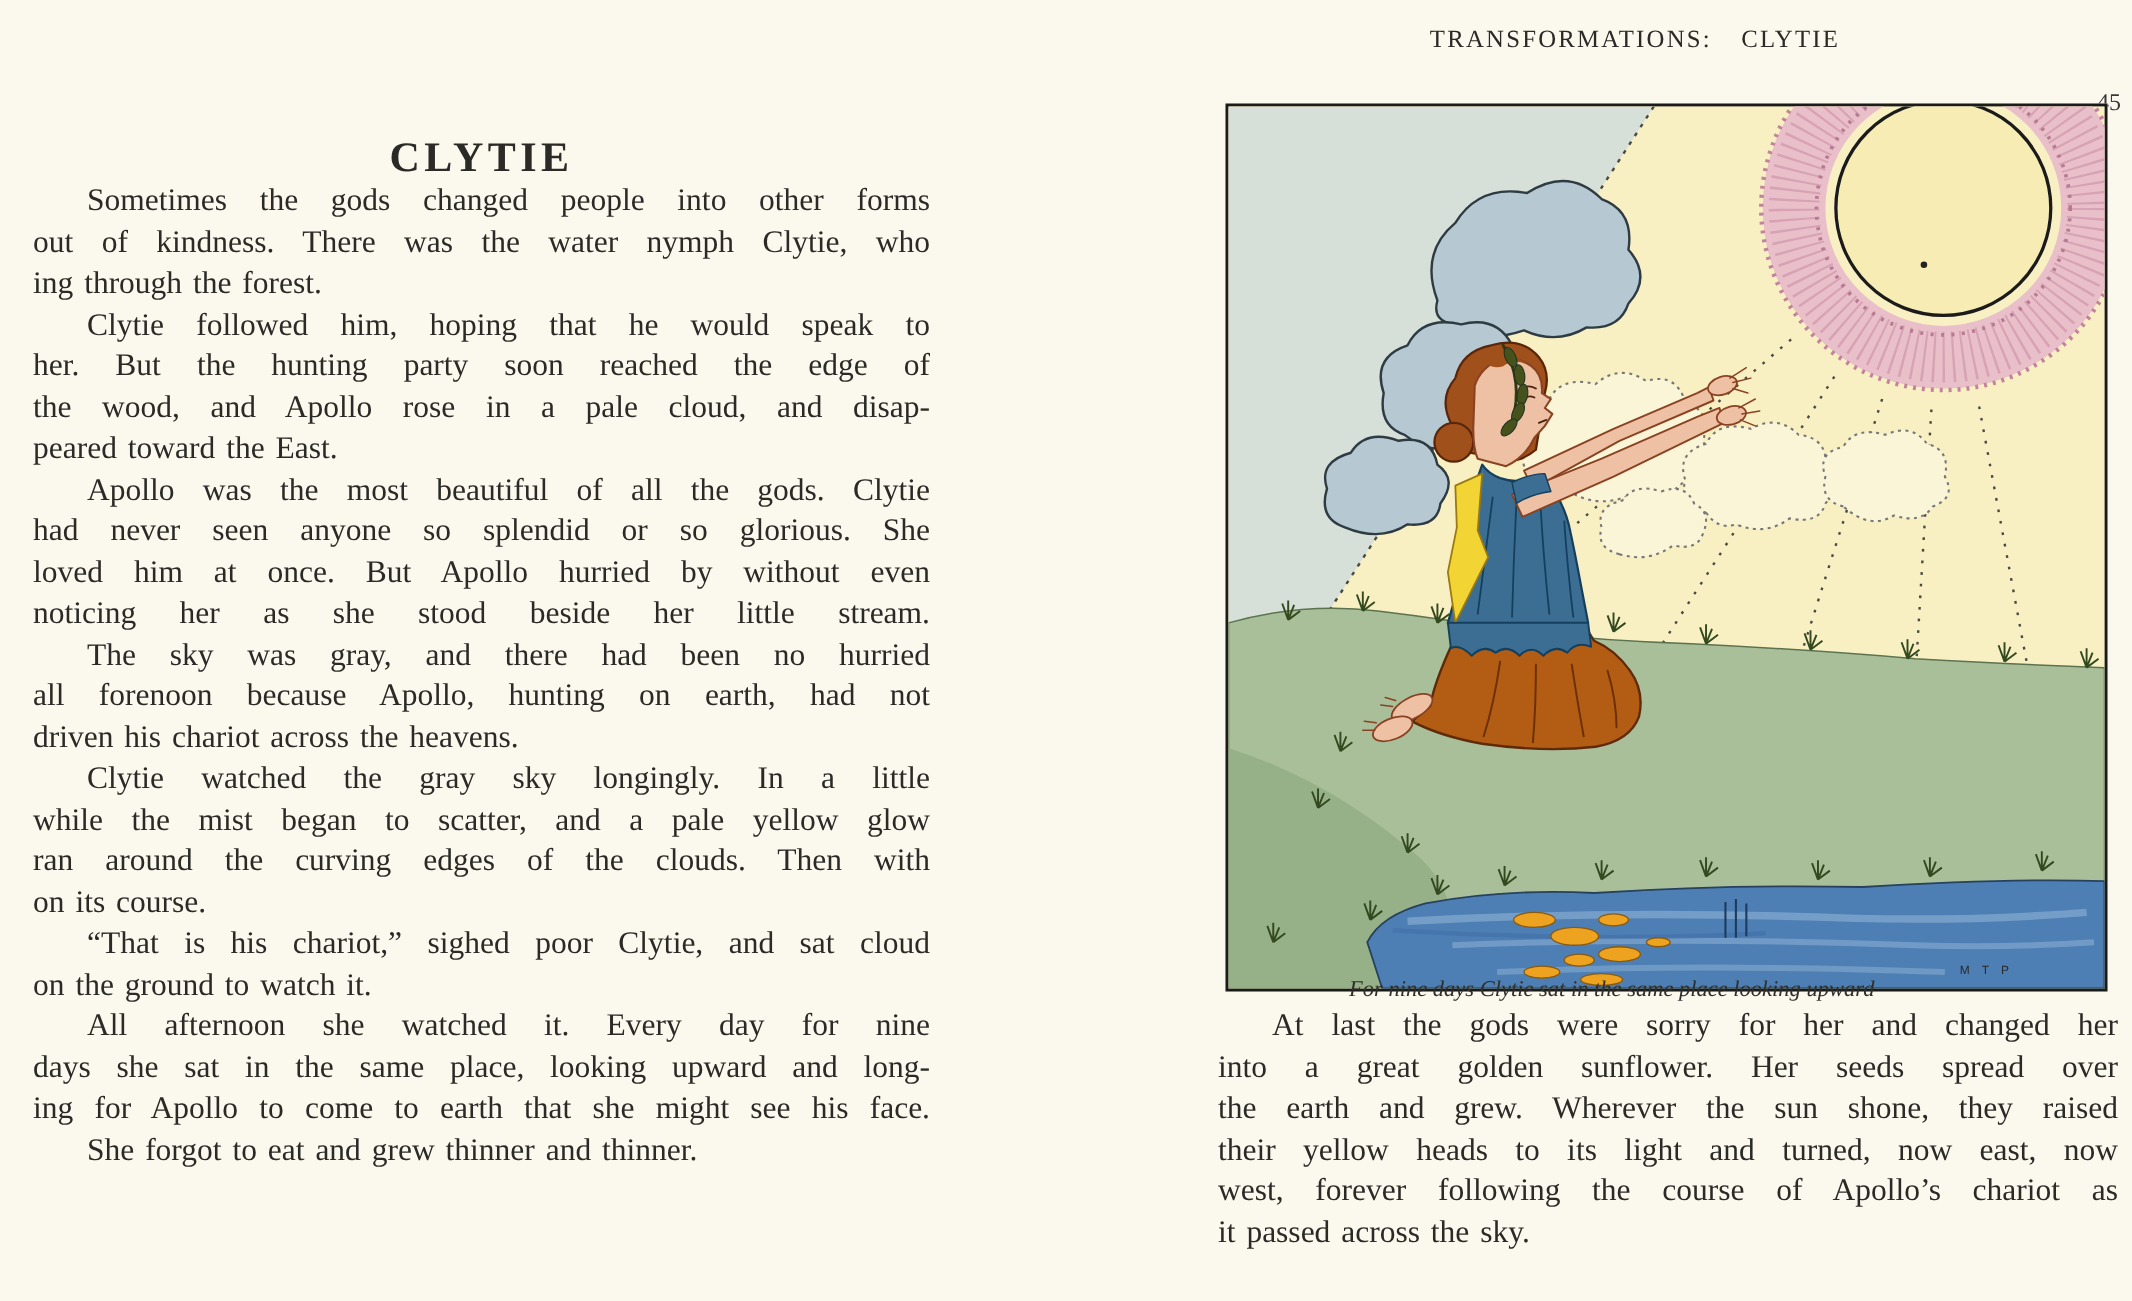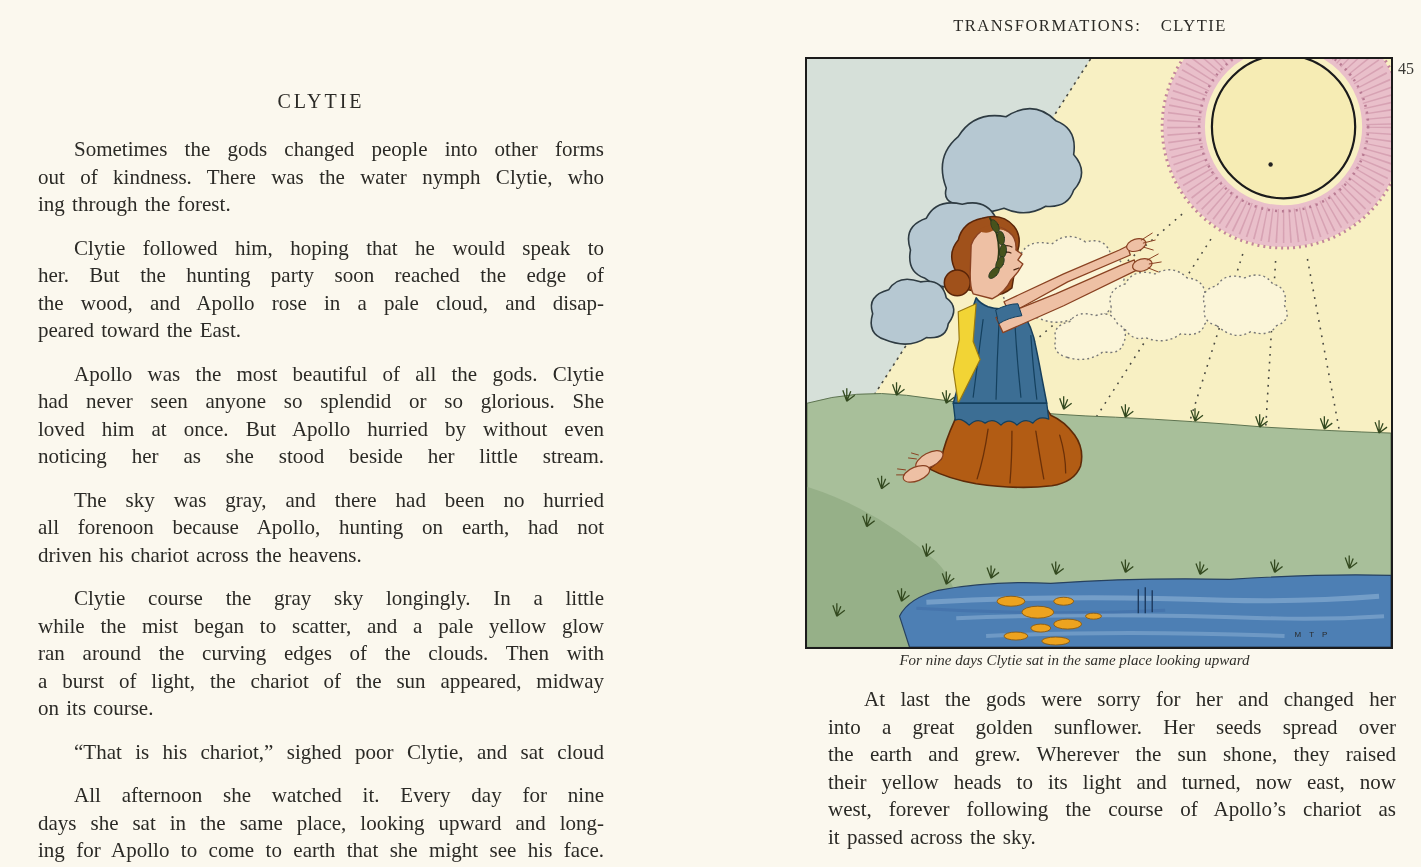--- a/index.html
+++ b/index.html
@@ -8,41 +8,41 @@
     background:var(--c-paper,#fbf8ee);
     font-family:"Liberation Serif","DejaVu Serif",serif;
     color:var(--c-ink,#2b2a26);
     overflow:hidden;
     position:relative;
   }
   .spread{position:absolute;inset:0;}
   
   .chapter-title{
     position:absolute;top:90px;left:22px;width:598px;
-    text-align:center;font-size:20px;letter-spacing:3px;
-    font-weight:normal;margin:0;
+    text-align:center;font-size:28px;letter-spacing:3px;
+    font-weight:bold;margin:0;
   }
   .textcol{position:absolute;font-size:21px;line-height:27.5px;word-spacing:2px;}
   #left-text{top:120px;left:22px;width:598px;}
   #right-text{top:670px;left:812px;width:600px;}
-  .para{margin:16px;}
+  .para{margin:0;}
   .line{text-align:justify;text-align-last:justify;white-space:normal;}
   .line.last{text-align-last:left;}
   .line.indent{text-indent:36px;}
   .pagenum{position:absolute;font-size:15px;color:#3a3935;}
   .pagenum.left{top:843px;left:22px;width:598px;text-align:center;}
   .pagenum.right{top:16px;left:1380px;width:34px;text-align:right;font-size:16px;margin-top:44px;}
   
   .running-head{
     position:absolute;top:16px;left:790px;width:600px;
     text-align:center;font-size:16.5px;letter-spacing:1.5px;color:#2b2a26;
   }
   figure.illustration{
     position:absolute;top:57px;left:805px;width:584px;height:588px;
-    margin:0;border:2.5px solid #1b1b1b;background:var(--c-beam,#f8f0c3);
+    margin:12px;border:2.5px solid #1b1b1b;background:var(--c-beam,#f8f0c3);
   }
   figure.illustration svg{display:block;width:100%;height:100%;}
   .caption{
     position:absolute;top:652px;left:780px;width:589px;
     text-align:center;font-style:italic;font-size:15px;color:#2f2e2a;
   }
 </style>
 </head>
 <body>
 
@@ -66,28 +66,28 @@
         <div class="line">had never seen anyone so splendid or so glorious.  She</div>
         <div class="line">loved him at once.  But Apollo hurried by without even</div>
         <div class="line">noticing her as she stood beside her little stream.</div>
       </div>
       <div class="para">
         <div class="line indent">The sky was gray, and there had been no hurried</div>
         <div class="line">all forenoon because Apollo, hunting on earth, had not</div>
         <div class="line last">driven his chariot across the heavens.</div>
       </div>
       <div class="para">
-        <div class="line indent">Clytie course the gray sky longingly.  In a little</div>
+        <div class="line indent">Clytie watched the gray sky longingly.  In a little</div>
         <div class="line">while the mist began to scatter, and a pale yellow glow</div>
         <div class="line">ran around the curving edges of the clouds.  Then with</div>
-        <div class="line">a burst of light, the chariot of the sun appeared, midway</div>
         <div class="line last">on its course.</div>
       </div>
       <div class="para">
         <div class="line indent">“That is his chariot,” sighed poor Clytie, and sat cloud</div>
+        <div class="line last">on the ground to watch it.</div>
       </div>
       <div class="para">
         <div class="line indent">All afternoon she watched it.  Every day for nine</div>
         <div class="line">days she sat in the same place, looking upward and long-</div>
         <div class="line">ing for Apollo to come to earth that she might see his face.</div>
       </div>
       <div class="para">
         <div class="line indent last">She forgot to eat and grew thinner and thinner.</div>
       </div>
     </div>

